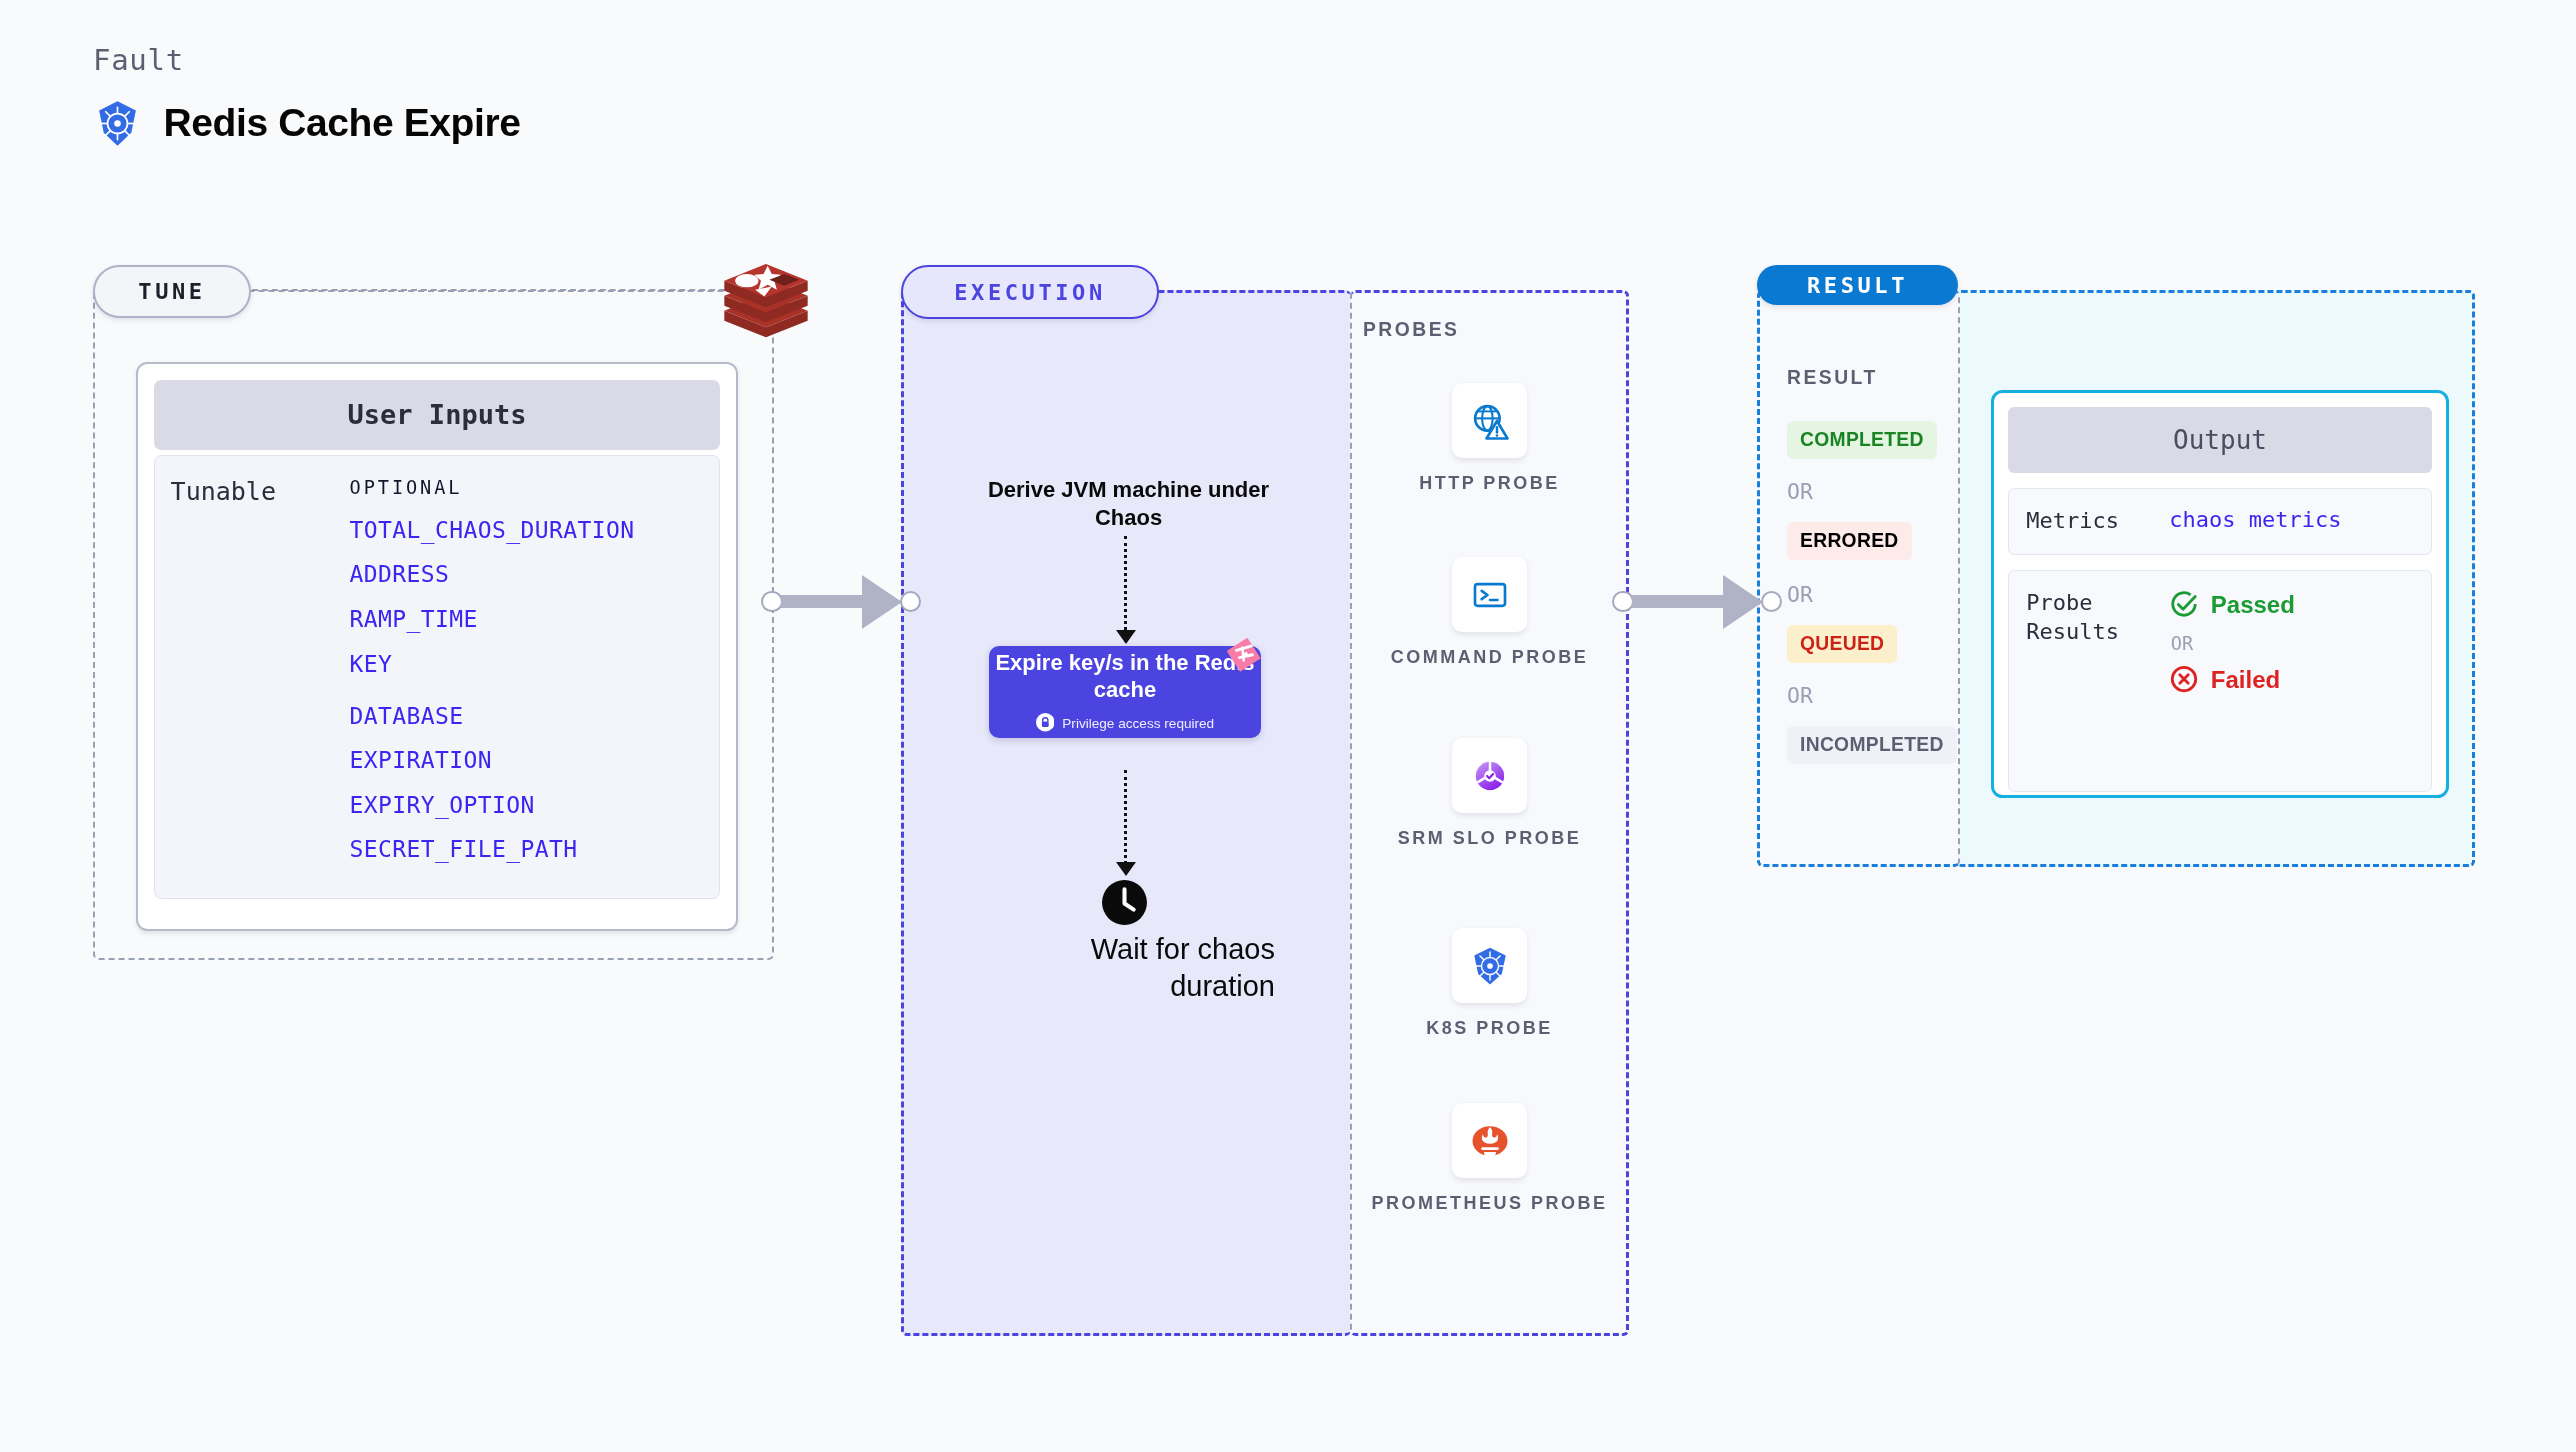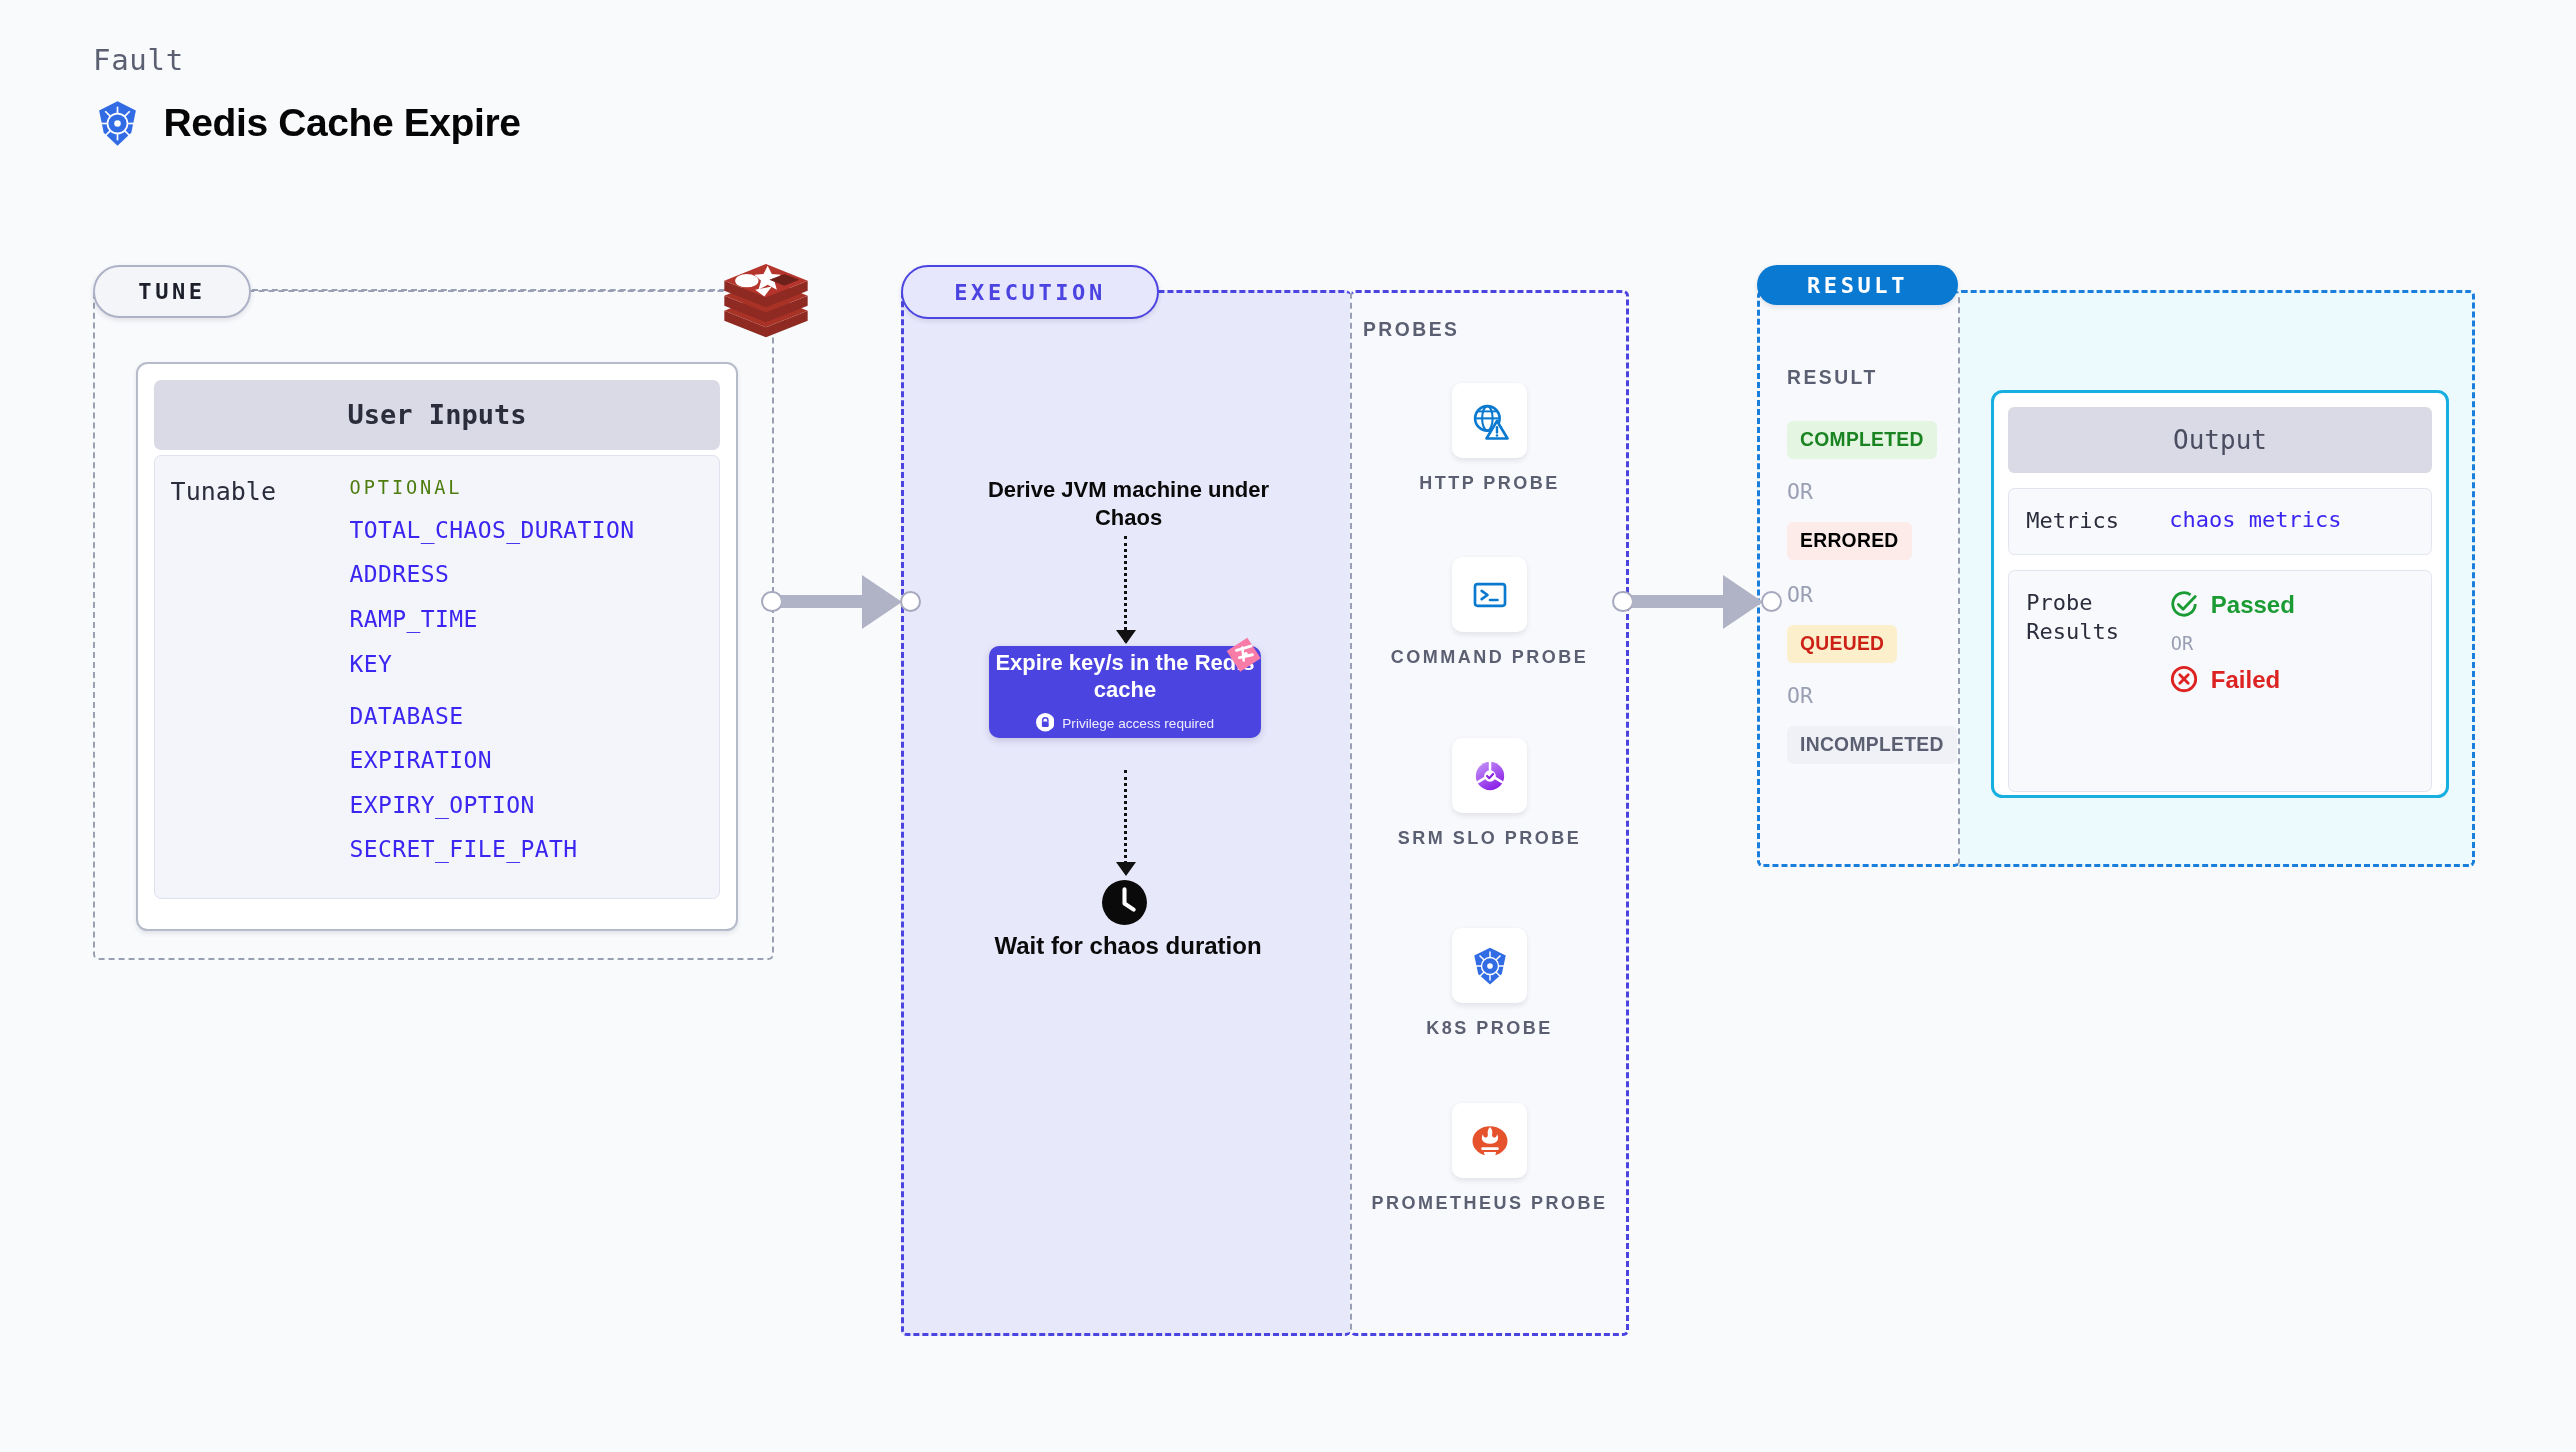--- a/index.html
+++ b/index.html
@@ -85,21 +85,21 @@
     margin-top: 5px; height: 444px;
     background: #f4f5fa; border: 1.4px solid #dfe2ec; border-radius: 7.2px;
     display: flex; padding: 21.5px 0 0 15.8px;
   }
   #tunable-label {
     font-family: "DejaVu Sans Mono", monospace; font-size: 25px;
     color: #2b2d3c; width: 179px; flex: none;
   }
   #optional-label {
     font-family: "DejaVu Sans Mono", monospace; font-size: 18.6px;
-    color: #4d7c0f; letter-spacing: 2.9px; margin-bottom: 18.6px;
+    color: #0f172a; letter-spacing: 2.9px; margin-bottom: 18.6px;
   }
   .tunable-item {
     font-family: "DejaVu Sans Mono", monospace; font-size: 23px;
     color: #3b25f0; margin-bottom: 18.6px; letter-spacing: 0.4px;
   }
   .tunable-item.gap { margin-top: 26px; }
 
   
   #redis-logo { position: absolute; left: 716px; top: 249px; width: 100px; height: 100px; z-index: 25; }
 
@@ -149,21 +149,21 @@
     box-shadow: 0 2.9px 7.2px rgba(40,40,100,.18); z-index: 12;
   }
   #action-title { font-size: 22px; font-weight: 700; text-align: center; line-height: 1.22; }
   #privilege-row { display: flex; align-items: center; gap: 7.9px; margin-top: 9.3px; }
   #privilege-text { font-size: 13.6px; color: #f0eefe; }
   #ribbon { position: absolute; left: 1222px; top: 633px; width: 42px; height: 42px; z-index: 14; }
 
   #clock-icon { position: absolute; left: 1100px; top: 878px; width: 49px; height: 49px; z-index: 12; }
   #exec-step-2 {
     position: absolute; left: 981px; top: 931px; width: 294px;
-    text-align: center; font-size: 24px; font-weight: 700; color: #0a0a0a; line-height: 1.28;
+    text-align: right; font-size: 29px; font-weight: 400; color: #0a0a0a; line-height: 1.28;
   }
 
   
   #probes-label {
     position: absolute; left: 1363px; top: 319px;
     font-size: 19.3px; font-weight: 700; color: #5b5f72; letter-spacing: 2.5px;
   }
   .probe-item {
     position: absolute; width: 279px; display: flex;
     flex-direction: column; align-items: center;

